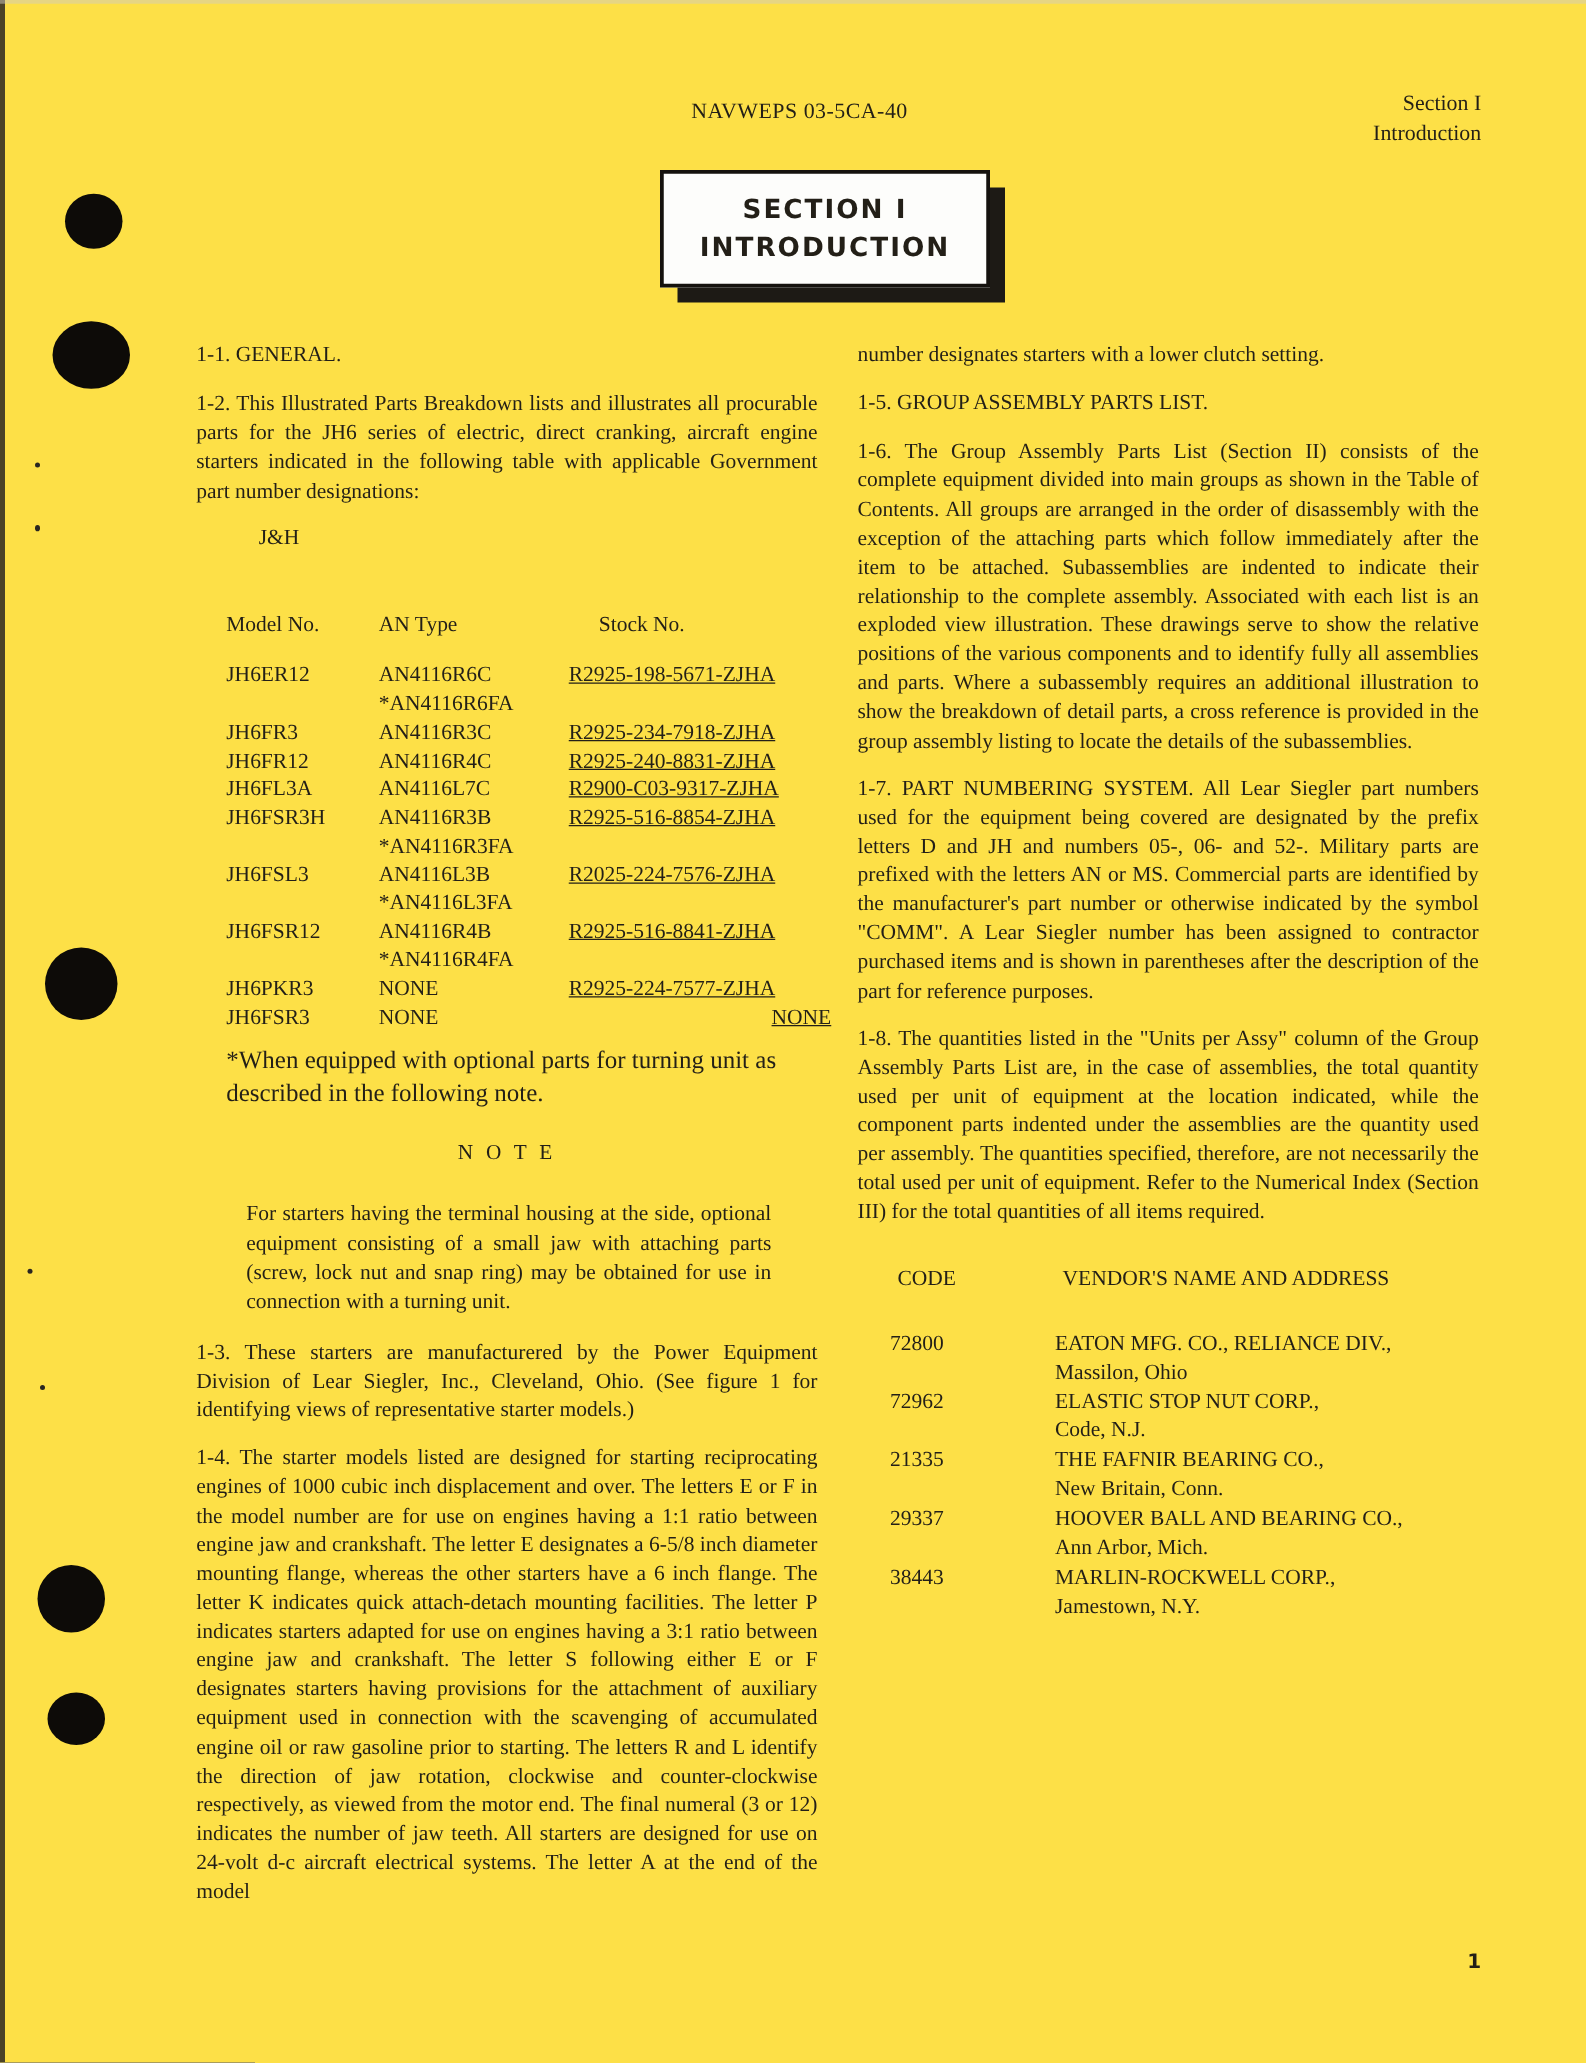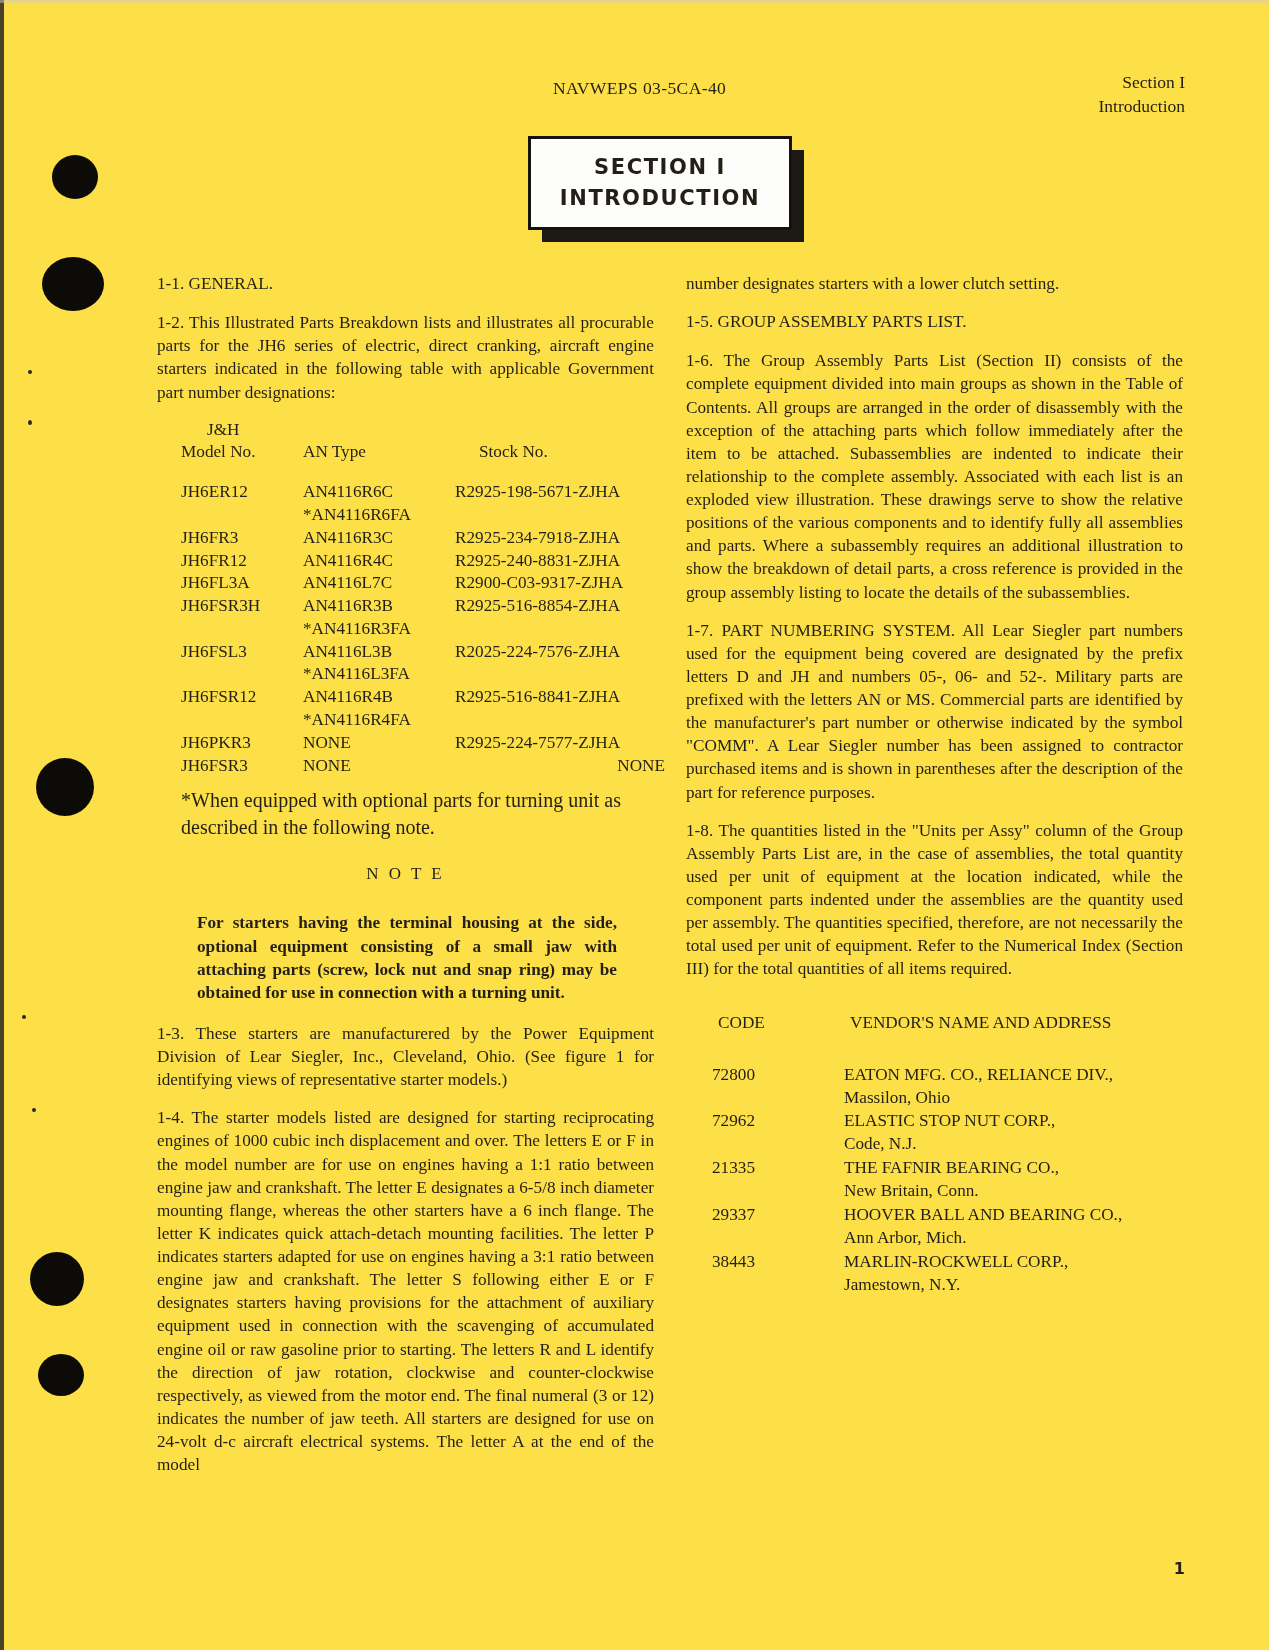--- a/index.html
+++ b/index.html
@@ -118,47 +118,46 @@
     line-height: 1.325;
     white-space: nowrap;
   }
   .mt-head {
     margin-bottom: 17px;
   }
   .mt-head .hrow { display: block; }
   .mt-row { display: block; }
   .c-model { display: inline-block; width: 122px; }
   .c-antype { display: inline-block; width: 152px; }
-  .c-stock  { display: inline-block; width: 210px; }
+  .c-stock  { display: inline-block; width: 210px; text-decoration: underline; }
   .c-antype.star { text-indent: -8px; padding-left: 8px; }
   .c-stock.right { text-align: right; }
   .hdr-jh { padding-left: 26px; }
   .hdr-model { display: inline-block; width: 122px; }
-  .hdr-an { display: inline-block; width: 176px; }
+  .hdr-an { display: inline-block; width: 176px; margin-top: 48px; }
   .hdr-stock { display: inline-block; }
 
   .footnote {
     margin: 10px 0 0 24px;
     font-size: 20px;
     line-height: 1.33;
     text-align: left;
   }
   .note-title {
     text-align: center;
     font-size: 17px;
     letter-spacing: 3px;
     margin: 22px 0 26px 0;
   }
   .note-body {
     margin: 0 0 18px 40px;
     width: 420px;
     font-size: 17.2px;
     line-height: 1.345;
     text-align: justify;
-    font-weight: bold;
   }
 
   
   .vendor-block { margin-top: 30px; }
   .vendor-head {
     margin: 0 0 30px 0;
     font-size: 17.2px;
     white-space: nowrap;
   }
   .vh-code { display: inline-block; width: 132px; padding-left: 32px; }

